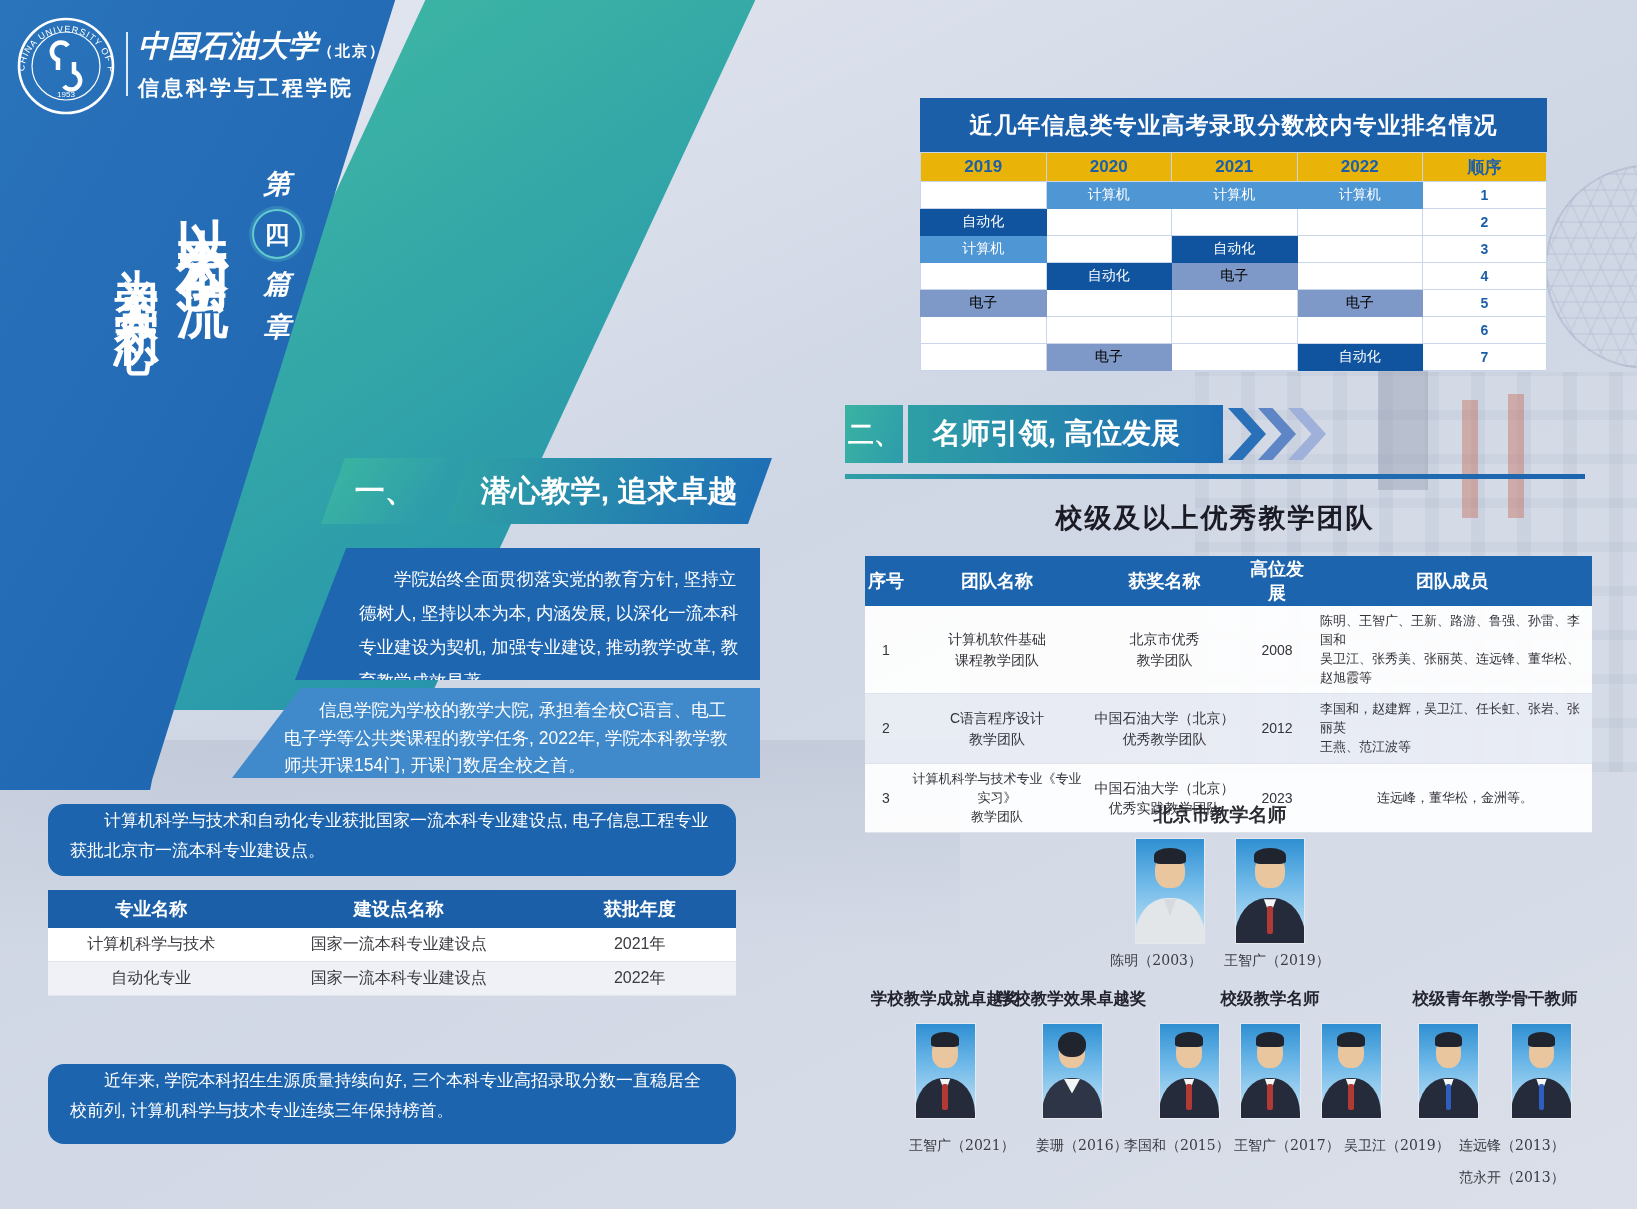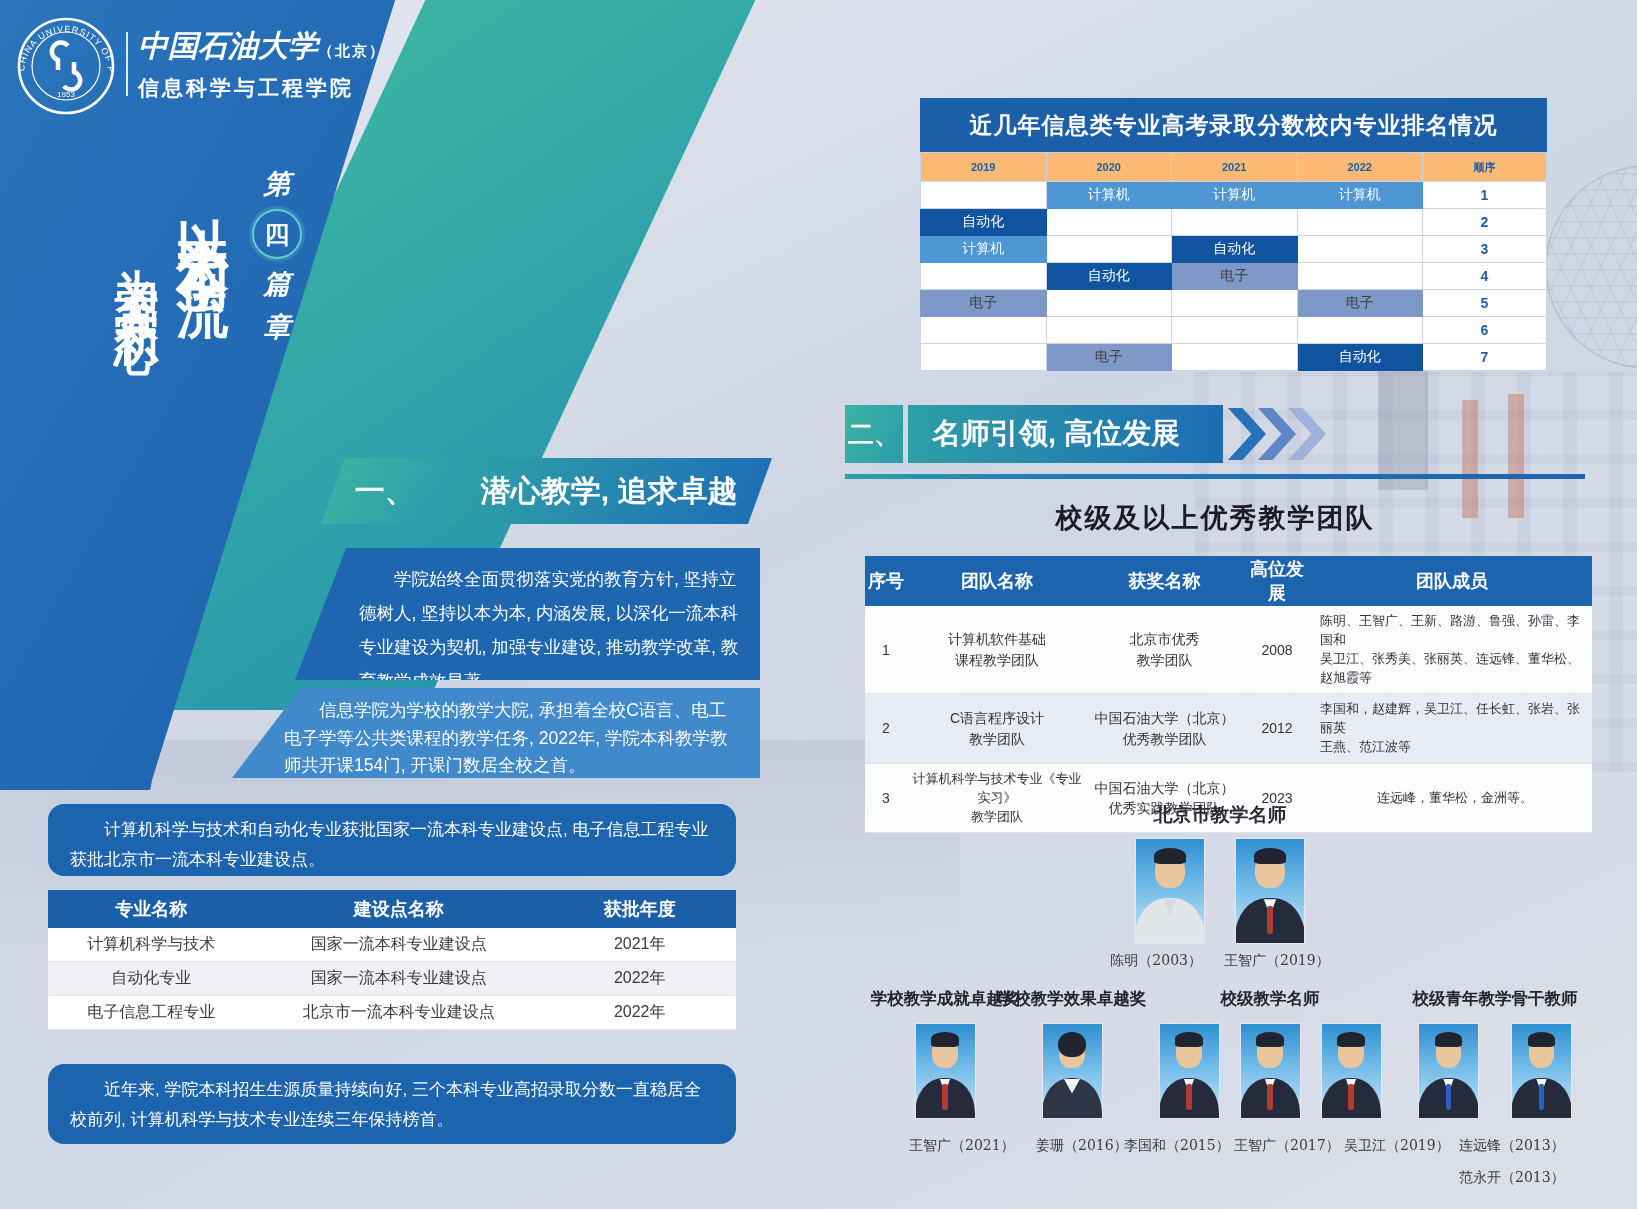--- a/index.html
+++ b/index.html
@@ -47,25 +47,25 @@
   .chapter-circle{width:46px;height:46px;border-radius:50%;border:2px solid #63cbce;
     box-shadow:0 0 0 3px rgba(99,203,206,.25);display:flex;align-items:center;justify-content:center;
     font-size:25px;font-style:normal;}
 
   
   .rank-title{left:920px;top:98px;width:627px;height:54px;background:#1c5fa9;color:#fff;
     font-size:23px;font-weight:bold;letter-spacing:1px;display:flex;align-items:center;justify-content:center;}
   .rank-grid{left:920px;top:152px;width:627px;border-collapse:collapse;background:#fff;
     table-layout:fixed;font-size:14px;}
   .rank-grid th,.rank-grid td{border:1px solid #c9d5e8;text-align:center;padding:0;height:26px;overflow:hidden;}
-  .rank-grid th{height:28px;color:#1b5fa9;font-size:11px;font-weight:bold;background:#fdba74;}
+  .rank-grid th{height:28px;color:#1b5fa9;font-size:17px;font-weight:bold;background:#eab308;}
   .rank-grid td{color:#1b5fa9;font-weight:bold;font-size:14px;}
   td.c-comp{background:#4f97d4;color:#fff;font-weight:normal;border-color:#4f97d4;}
   td.c-auto{background:#10549f;color:#fff;font-weight:normal;border-color:#10549f;}
-  td.c-elec{background:#7e99c8;color:#404040;font-weight:normal;border-color:#7e99c8;}
+  td.c-elec{background:#7e99c8;color:#000000;font-weight:normal;border-color:#7e99c8;}
   .col-order{width:124px;}
 
   
   .sec-num{background:linear-gradient(110deg,#3ab3a2,#2d9cab);color:#fff;font-weight:bold;
     display:flex;align-items:center;justify-content:center;}
   .sec1-num{left:333px;top:458px;width:104px;height:66px;transform:skewX(-20deg);font-size:30px;}
   .sec1-num span{transform:skewX(20deg);}
   .sec1-banner{left:458px;top:458px;width:302px;height:66px;transform:skewX(-20deg);
     background:linear-gradient(90deg,#2fa0a6,#1e6fb5);display:flex;align-items:center;justify-content:center;}
   .sec1-banner span{transform:skewX(20deg);color:#fff;font-size:30px;font-weight:bold;white-space:nowrap;}
@@ -82,21 +82,21 @@
   
   .para{color:#fff;font-size:17.5px;box-sizing:border-box;}
   .para p{margin:0;text-indent:2em;}
   .para1{left:295px;top:548px;width:465px;height:132px;background:#1e66b0;
     clip-path:polygon(11% 0,100% 0,100% 100%,0 100%);padding:14px 20px 0 64px;line-height:1.95;}
   .para2{left:232px;top:688px;width:528px;height:90px;background:#4089cb;
     clip-path:polygon(13% 0,100% 0,100% 100%,0 100%);padding:9px 20px 0 52px;line-height:1.58;}
 
   
   .hl{left:48px;width:688px;background:#1d64ae;border-radius:16px;color:#fff;
-    font-size:17px;line-height:1.75;box-sizing:border-box;padding:11px 22px;}
+    font-size:17px;line-height:1.75;box-sizing:border-box;padding:2px 22px;}
   .hl p{margin:0;text-indent:2em;}
   .hl1{top:804px;height:72px;}
   .hl2{top:1064px;height:80px;}
   .majors{left:48px;top:890px;width:688px;border-collapse:collapse;table-layout:fixed;}
   .majors th{background:#1b5fa8;color:#fff;font-size:18px;font-weight:bold;height:36px;text-align:center;}
   .majors td{height:31px;text-align:center;font-size:16px;color:#3a3a40;border-bottom:1px solid #e2e5ec;}
   .majors tr:nth-child(odd) td{background:#fff;}
   .majors tr:nth-child(even) td{background:#eff1f6;}
 
   
@@ -295,25 +295,20 @@
       <tr>
         <td>计算机科学与技术</td>
         <td>国家一流本科专业建设点</td>
         <td>2021年</td>
       </tr>
       <tr>
         <td>自动化专业</td>
         <td>国家一流本科专业建设点</td>
         <td>2022年</td>
       </tr>
-      <tr>
-        <td>电子信息工程专业</td>
-        <td>北京市一流本科专业建设点</td>
-        <td>2022年</td>
-      </tr>
     </tbody>
   </table>
   <div class="abs hl hl2">
       <p>近年来, 学院本科招生生源质量持续向好, 三个本科专业高招录取分数一直稳居全校前列, 计算机科学与技术专业连续三年保持榜首。</p>
     </div>
 
   <div class="abs sec-num sec2-num">
       <span>二、</span>
     </div>
   <div class="abs sec2-banner">

